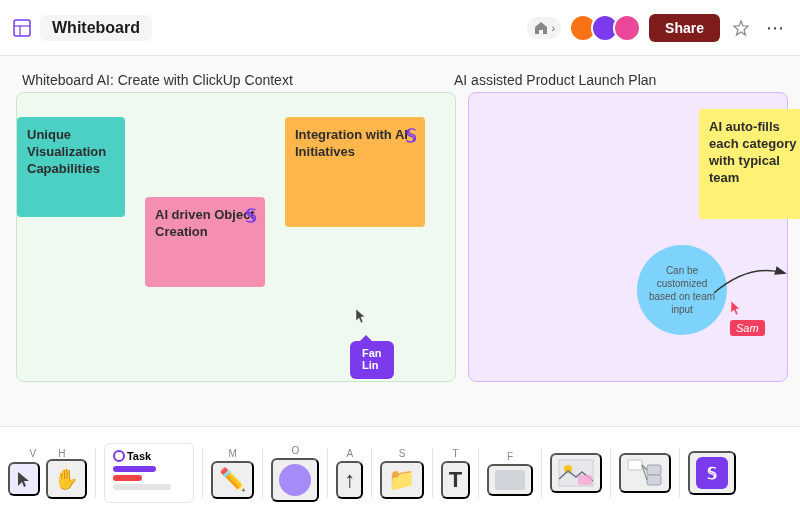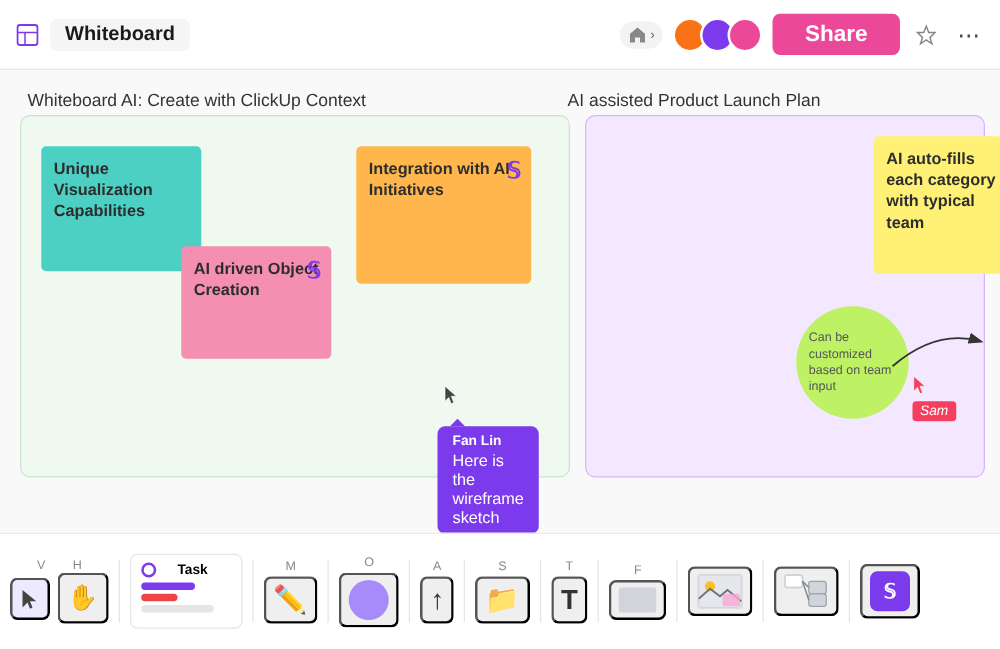--- a/index.html
+++ b/index.html
@@ -45,26 +45,26 @@
     .avatar {
       width: 28px; height: 28px;
       border-radius: 50%;
       border: 2px solid #fff;
       margin-left: -6px;
       display: flex; align-items: center; justify-content: center;
       font-size: 11px; font-weight: 600; color: #fff;
     }
     .avatar:first-child { margin-left: 0; }
     .share-btn {
-      background: #ec4899;
+      background: #7f1d1d;
       color: #fff;
       border: none;
       border-radius: 6px;
-      padding: 6px 26px;
-      font-size: 18px;
+      padding: 6px 16px;
+      font-size: 14px;
       font-weight: 600;
       cursor: pointer;
     }
     .icon-btn {
       background: none;
       border: none;
       cursor: pointer;
       color: #666;
       font-size: 16px;
       padding: 4px;
@@ -133,22 +133,23 @@
       top: 8px;
       right: 8px;
       font-size: 16px;
     }
 
     
     .circle-note {
       position: absolute;
       width: 90px; height: 90px;
       border-radius: 50%;
-      background: #bef264;
+      background: #7dd3fc;
       display: flex; align-items: center; justify-content: center;
+      text-align: center;
       font-size: 10px;
       font-weight: 500;
       color: #555;
       padding: 10px;
       line-height: 1.3;
     }
 
     
     .arrow-svg {
       position: absolute;
@@ -217,21 +218,21 @@
       background: #fff;
       border: 1px solid #e5e5e5;
       border-radius: 6px;
       padding: 6px 8px;
       width: 90px;
       min-height: 60px;
     }
     .task-header {
       display: flex;
       align-items: center;
-      gap: 17px;
+      gap: 2px;
       font-size: 11px;
       font-weight: 600;
       margin-bottom: 4px;
     }
     .task-check {
       width: 12px; height: 12px;
       border-radius: 50%;
       border: 2px solid #7c3aed;
       display: flex; align-items: center; justify-content: center;
     }
@@ -322,21 +323,21 @@
 </div>
 
 <div class="canvas">
 
   <span class="section-label" style="left: 22px;">Whiteboard AI: Create with ClickUp Context</span>
 
   <span class="section-label" style="left: 454px;">AI assisted Product Launch Plan</span>
 
   <div class="left-board">
 
-    <div class="sticky sticky-teal" style="top:24px;left:16px;width:128px;height:100px;">
+    <div class="sticky sticky-teal" style="top:24px;left:0;width:108px;height:100px;">
       <span>Unique Visualization Capabilities</span>
     </div>
 
     <div class="sticky sticky-pink" style="top:104px;left:128px;width:120px;height:90px;">
       <span class="sticky-icon" style="font-size:18px;color:#7c3aed;">𝕊</span>
       <span>AI driven Object Creation</span>
     </div>
 
     <div class="sticky sticky-orange" style="top:24px;left:268px;width:140px;height:110px;">
       <span class="sticky-icon" style="font-size:18px;color:#7c3aed;">𝕊</span>
@@ -375,21 +376,20 @@
   <div style="position:absolute;top:244px;left:730px;">
     <svg width="12" height="16" viewBox="0 0 12 16">
       <path d="M1 1 L1 13 L4 10 L6 15 L8 14 L6 9 L10 9 Z" fill="#f43f5e" stroke="#fff" stroke-width="0.5"></path>
     </svg>
     <div class="cursor-sam">Sam</div>
   </div>
 
   <div style="position:absolute;top:285px;left:350px;">
     <div class="chat-bubble">
       <div class="chat-name">Fan Lin</div>
-      <div>Here is the wireframe sketch</div>
     </div>
   </div>
 
 </div>
 
 <div class="toolbar">
 
   <div style="display:flex;flex-direction:column;align-items:center;">
     <div style="display:flex;gap:2px;align-items:flex-end;">
       <span style="font-size:10px;color:#888;align-self:flex-start;margin-right:2px;">V</span>

